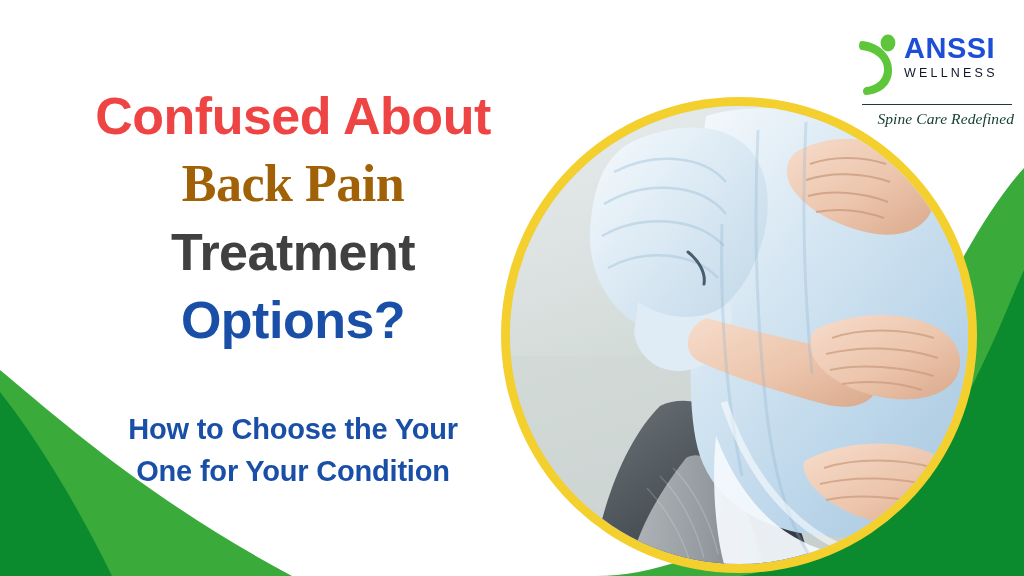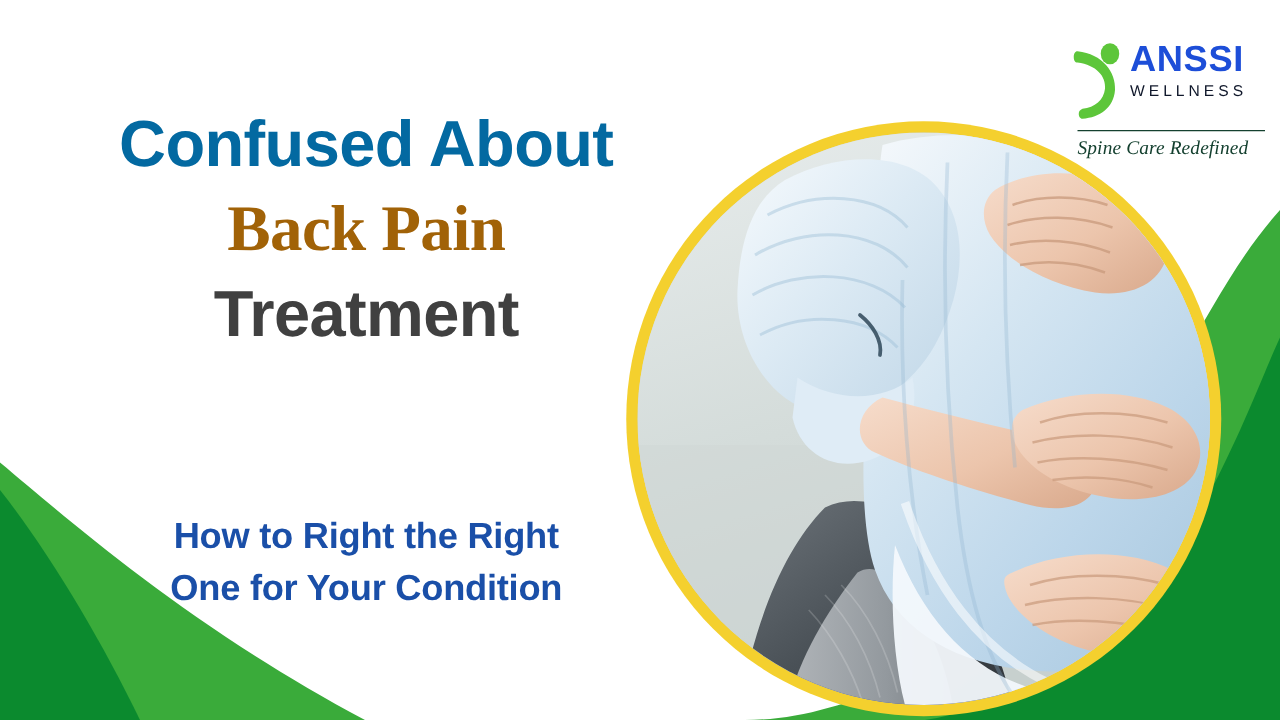--- a/index.html
+++ b/index.html
@@ -60,21 +60,21 @@
   }
   .head-line {
     display: block;
     font-family: "Liberation Sans", sans-serif;
     font-weight: bold;
     font-size: 52px;
     line-height: 68px;
     letter-spacing: -0.5px;
     white-space: nowrap;
   }
-  #head-1 { color: #0369a1; }
+  #head-1 { color: #ef4444; }
   #head-2 { color: #a16207; font-family: Liberation Serif, serif; }
   #head-3 { color: #404040; }
   #head-4 { color: #1a4fa8; }
 
   #subheading-block {
     position: absolute;
     left: 28px;
     top: 408px;
     width: 530px;
     text-align: center;
@@ -142,21 +142,21 @@
     left: 10px;
     top: 76px;
     width: 152px;
     color: #14402f;
     font-family: "Liberation Serif", serif;
     font-style: italic;
     font-weight: normal;
     font-size: 15.5px;
     line-height: 21px;
     letter-spacing: 0.1px;
-    text-align: left;
+    text-align: right;
     white-space: nowrap;
   }
 </style>
 </head>
 <body>
 
 <div id="canvas">
 
   <svg class="swoosh-layer" viewBox="0 0 1024 576" width="1024" height="576" aria-hidden="true">
 
@@ -298,24 +298,25 @@
         </g>
         <path d="M214,296 C236,362 274,414 328,440" stroke="#ffffff" stroke-width="7" fill="none" opacity="0.55"></path>
       </svg>
     </div>
   </div>
 
   <div id="headline-block">
     <span class="head-line" id="head-1">Confused About</span>
     <span class="head-line" id="head-2">Back Pain</span>
     <span class="head-line" id="head-3">Treatment</span>
+    <span class="head-line" id="head-4">Options?</span>
   </div>
 
   <div id="subheading-block">
-    <span class="sub-line">How to Right the Right</span>
+    <span class="sub-line">How to Choose the Your</span>
     <span class="sub-line">One for Your Condition</span>
   </div>
 
   <div id="logo">
     <svg id="logo-mark" viewBox="0 0 48 64" aria-hidden="true">
 
       <path d="M10,7 C30,9 41,24 40,38 C39,52 28,60 14,61
                C12,61 11,59 11,57 C11,55 12,54 14,53
                C24,52 31,46 32,37 C33,27 25,18 10,16
                C8,16 7,14 7,11.5 C7,9 8,7 10,7 Z" fill="#5dc63a"></path>

